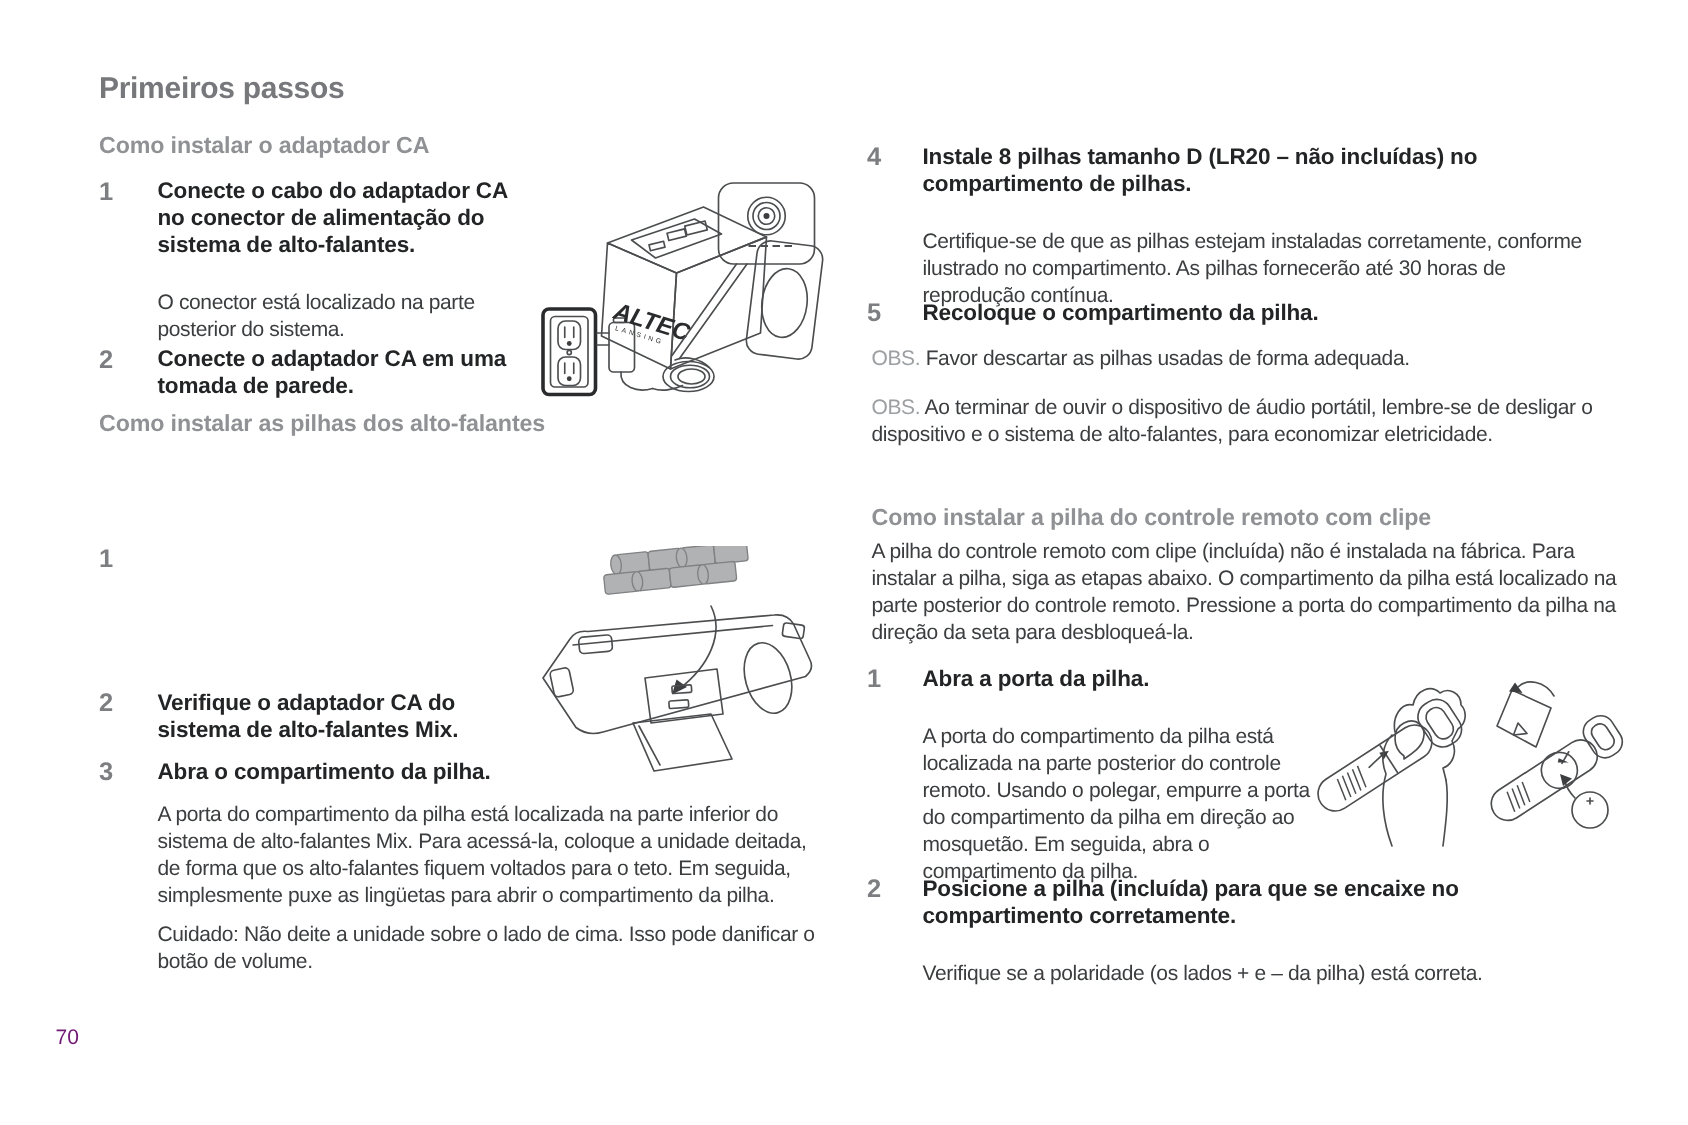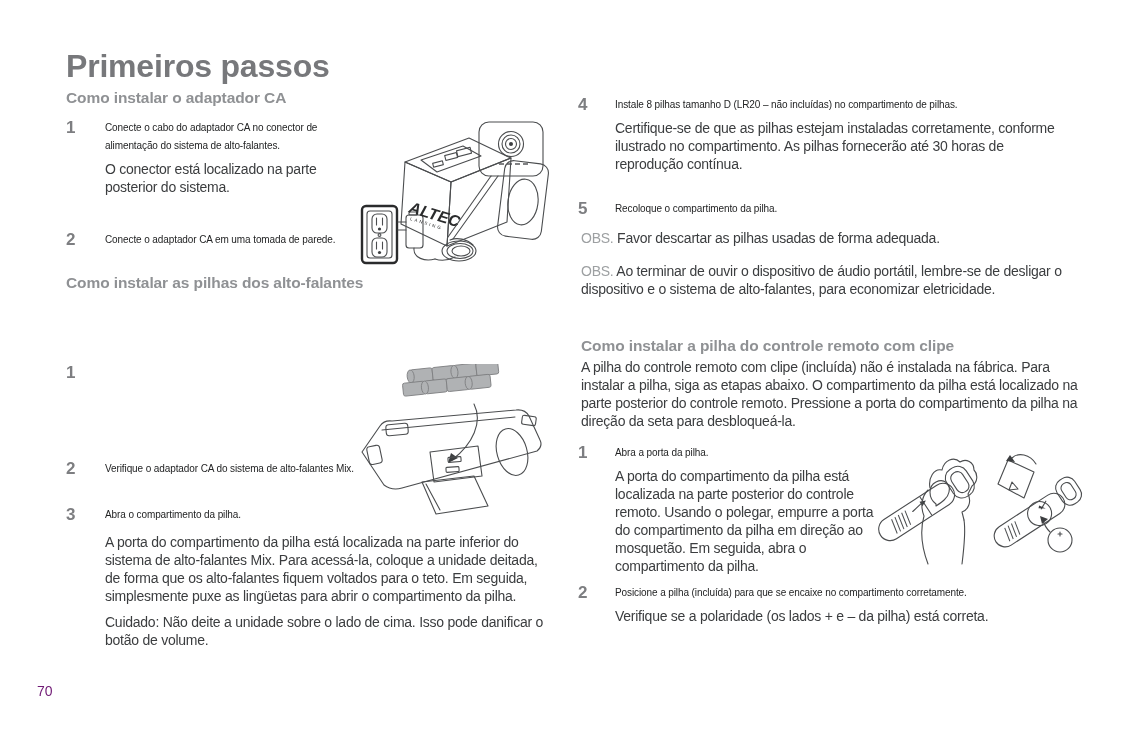--- a/index.html
+++ b/index.html
@@ -1,29 +1,29 @@
 <!DOCTYPE html>
 <html><head>
 <meta charset="utf-8">
 <style>
   html,body{margin:0;padding:0;background:#ffffff;}
   .page{
     position:relative;width:1125px;height:750px;background:#ffffff;overflow:hidden;
     font-family:"Liberation Sans","DejaVu Sans",sans-serif;color:#3b3d3f;
   }
   .abs{position:absolute;}
-  .title{font-size:32px;font-weight:700;color:#77787b;letter-spacing:-0.2px;margin:0;}
+  .title{font-size:20px;font-weight:700;color:#77787b;letter-spacing:-0.2px;margin:0;}
   .sec{font-size:15.5px;font-weight:700;color:#8f9194;letter-spacing:-0.1px;margin:0;}
   .step{display:flex;align-items:flex-start;}
   .num{width:39px;flex:0 0 39px;font-size:17px;font-weight:700;color:#7d7e81;line-height:18px;}
   .num-r{width:37px;flex:0 0 37px;font-size:17px;font-weight:700;color:#7d7e81;line-height:18px;}
   .stx p{margin:0;}
-  .head{font-size:10px;font-weight:400;color:#232425;line-height:18px;letter-spacing:-0.1px;}
+  .head{font-size:15px;font-weight:700;color:#232425;line-height:18px;letter-spacing:-0.1px;}
   .body, .para{font-size:14px;font-weight:400;color:#3b3d3f;line-height:18px;letter-spacing:-0.25px;margin:0;}
-  .stx .body{margin-top:5px;}
+  .stx .body{margin-top:19px;}
   .stx .caution{margin-top:8px;}
   .obs-label{color:#9da0a2;}
   .pagenum{font-size:14px;color:#701a75;}
   svg{display:block;}
   .ln{fill:none;stroke:#4b4d4f;stroke-width:1.1;stroke-linejoin:round;stroke-linecap:round;}
   .lnthick{fill:none;stroke:#2a2b2c;stroke-width:2.4;stroke-linejoin:round;}
   .fillgray{fill:#b0b2b4;stroke:#7f8183;stroke-width:0.9;}
   .darkfill{fill:#3c3e40;stroke:none;}
 </style>
 </head>

